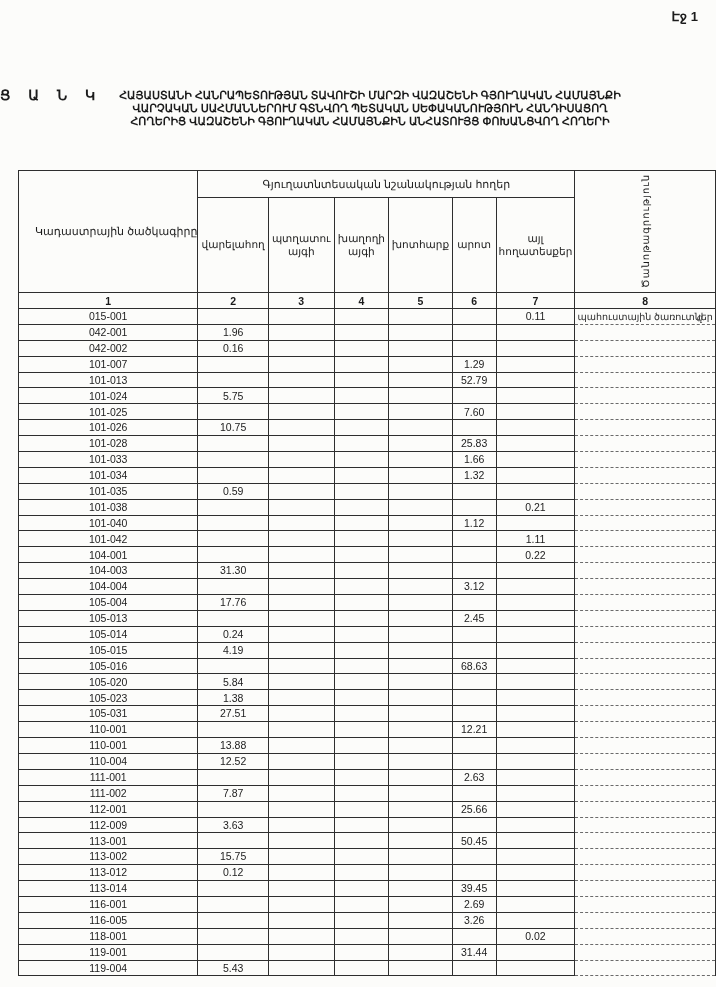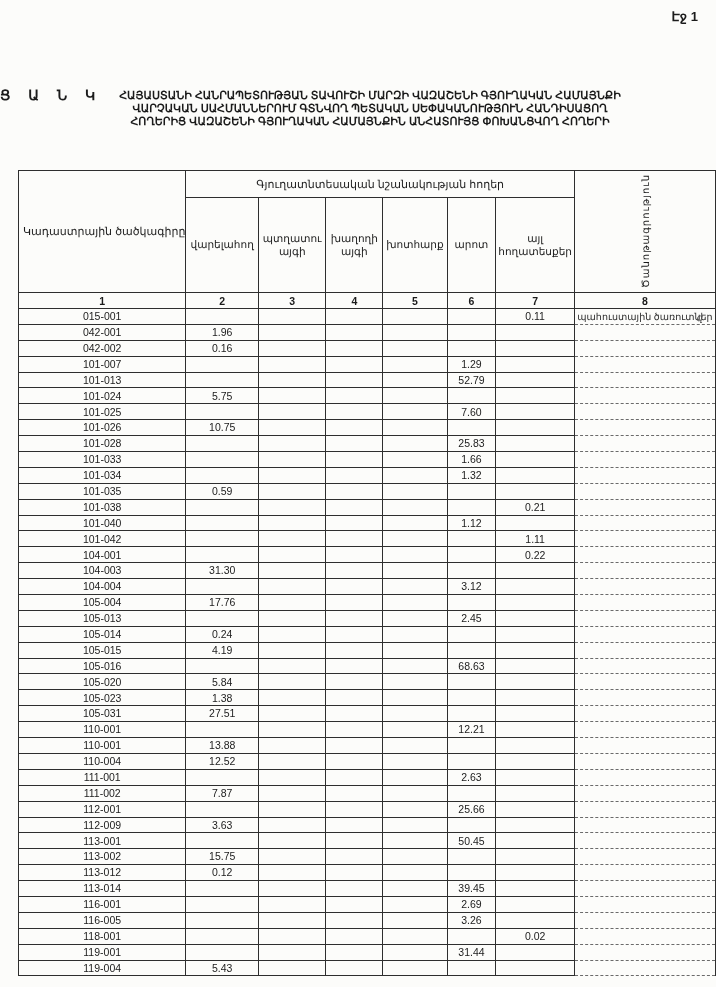--- a/index.html
+++ b/index.html
@@ -33,21 +33,21 @@
     border:1px solid #2e2e2e;
     font-weight:normal; font-size:10.5px;
     text-align:center; vertical-align:middle;
     overflow:hidden; white-space:nowrap;
   }
   tr.group-row { height:27px; }
   tr.group-row th { font-size:11px;margin-top:20px; }
   tr.sub-row { height:95px; }
   tr.sub-row th { white-space:normal; line-height:1.25; padding:2px; }
   th.code-header {
-    text-align:left; padding-left:4px; font-size:10px;
+    text-align:left; padding-left:16px; font-size:10px;
     white-space:normal; line-height:1.25;
   }
   th.note-header { vertical-align:middle; }
   th.note-header .vert {
     display:inline-block;
     writing-mode:vertical-rl; transform:rotate(180deg);
     font-size:10px; letter-spacing:1px;
   }
   tr.number-row { height:16px; }
   tr.number-row td { font-weight:bold; border-bottom:1.5px solid #2e2e2e; }

